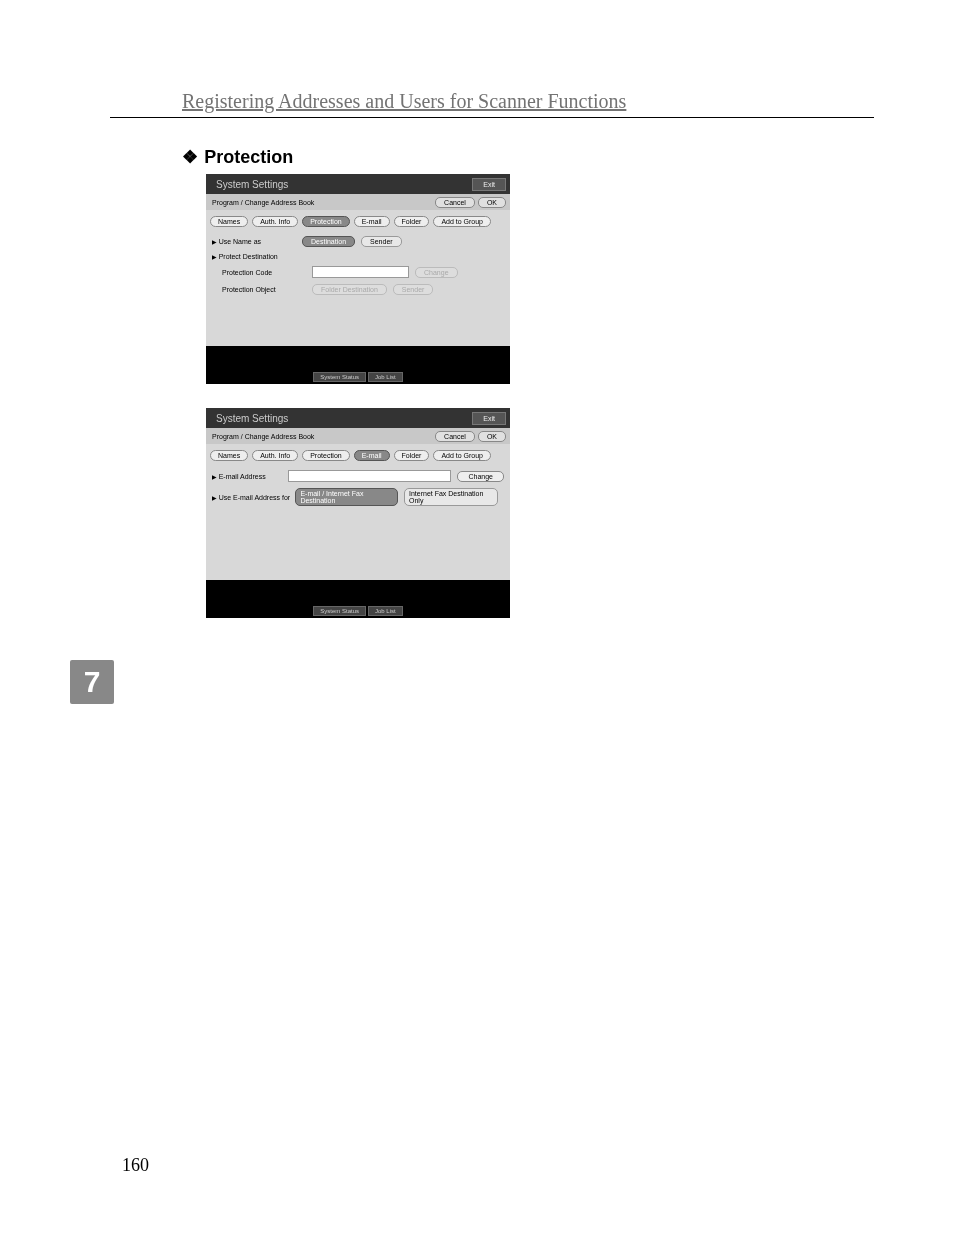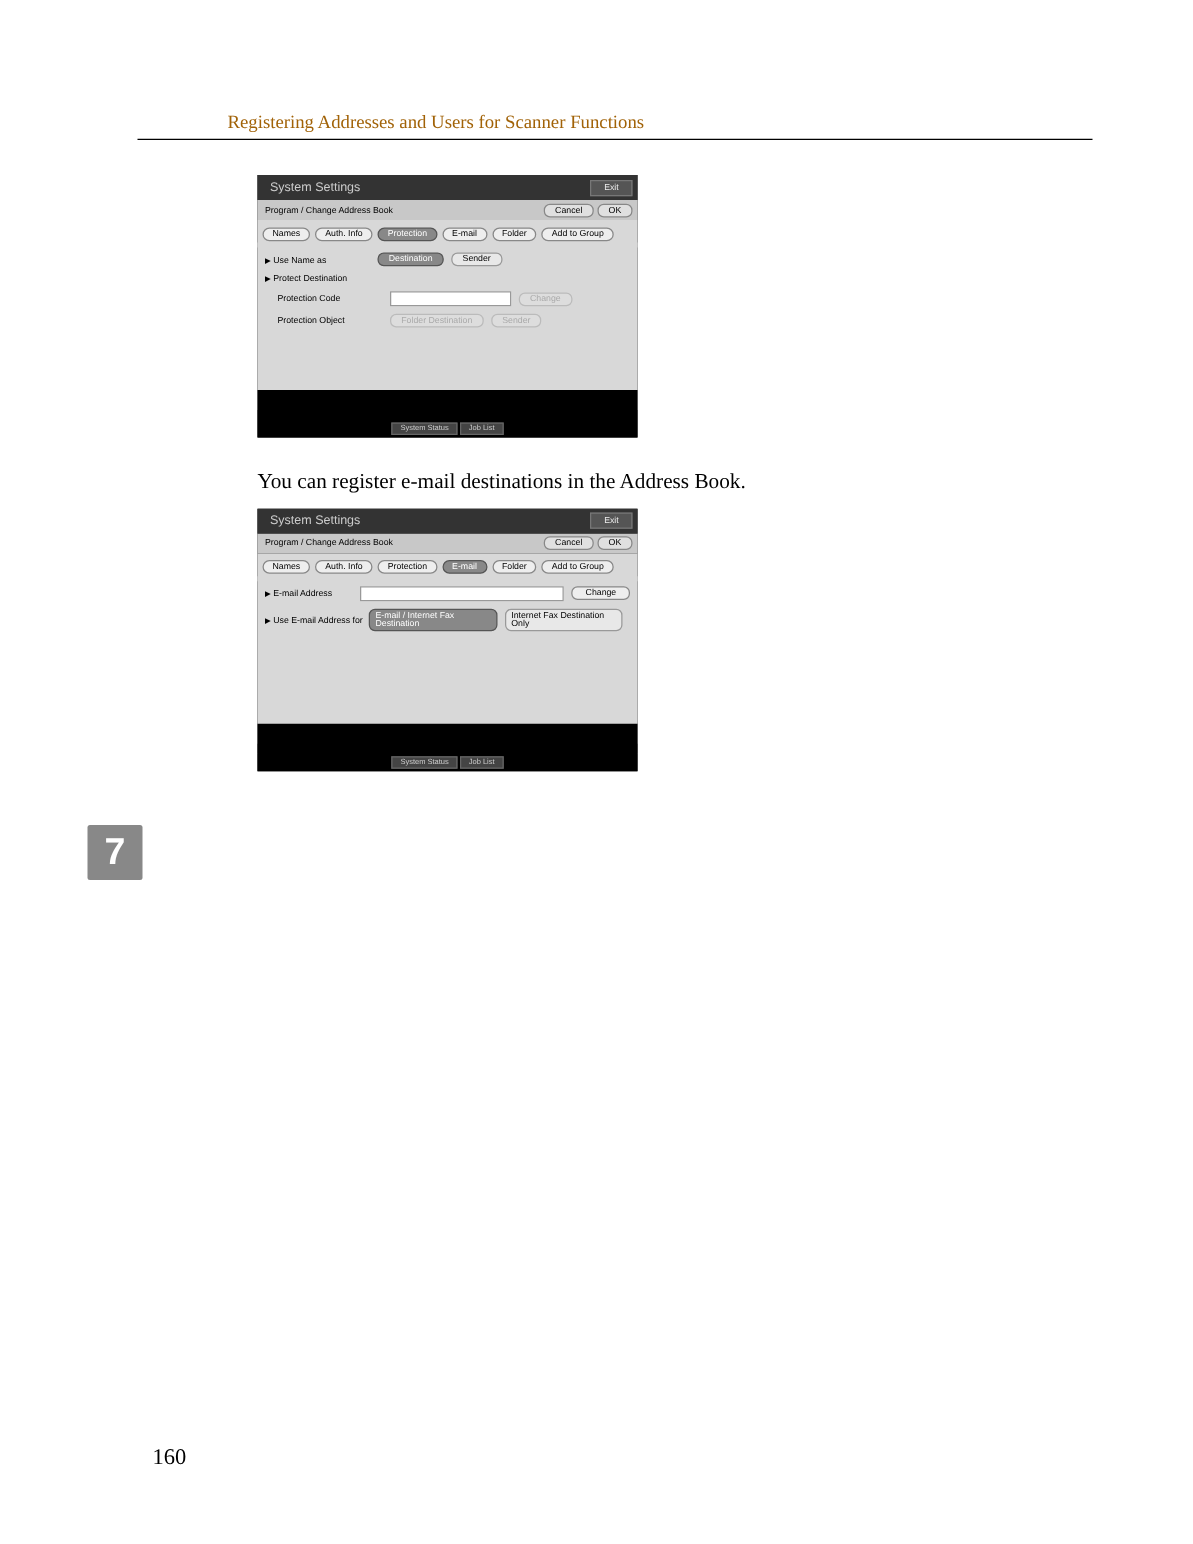--- a/index.html
+++ b/index.html
@@ -9,26 +9,27 @@
     font-family: Georgia, 'Times New Roman', serif;
     color: #000;
     width: 954px;
     height: 1235px;
     position: relative;
   }
   .page {
     padding: 90px 80px 40px 110px;
   }
   .header-line {
-    font-size: 15px;
-    color: #a16207;
+    font-size: 20px;
+    color: #737373;
     border-bottom: 1px solid #000;
     padding-bottom: 4px;
     margin-bottom: 28px;
     padding-left: 72px;
+    text-decoration: underline;
   }
   .section-heading {
     font-family: Arial, Helvetica, sans-serif;
     font-weight: bold;
     font-size: 18px;
     margin-left: 72px;
     margin-top: 18px;
     margin-bottom: 2px;
   }
   .section-heading .diamond {
@@ -219,20 +220,23 @@
     top: 1155px;
     font-size: 18px;
   }
 </style>
 </head>
 <body>
 
 <div class="page">
   <div class="header-line">Registering Addresses and Users for Scanner Functions</div>
 
+  <div class="section-heading">
+    <span class="diamond">❖</span><span>Protection</span>
+  </div>
 
   <div class="screenshot">
     <div class="ss-titlebar">
       <span class="ss-title">System Settings</span>
       <span class="ss-exit">Exit</span>
     </div>
     <div class="ss-subhead">
       <span class="ss-subtitle">Program / Change Address Book</span>
       <span class="ss-btn">Cancel</span>
       <span class="ss-btn">OK</span>
@@ -265,21 +269,20 @@
         <span class="ss-field-btn disabled">Sender</span>
       </div>
     </div>
     <div class="ss-bigblack" style="top:172px;left:0;right:0;height:24px"></div>
     <div class="ss-footer">
       <span class="ss-footer-item">System Status</span>
       <span class="ss-footer-item">Job List</span>
     </div>
   </div>
 
-  <div class="section-text">You can register e-mail destinations in the Address Book.</div>
 
   <div class="screenshot">
     <div class="ss-titlebar">
       <span class="ss-title">System Settings</span>
       <span class="ss-exit">Exit</span>
     </div>
     <div class="ss-subhead">
       <span class="ss-subtitle">Program / Change Address Book</span>
       <span class="ss-btn">Cancel</span>
       <span class="ss-btn">OK</span>

